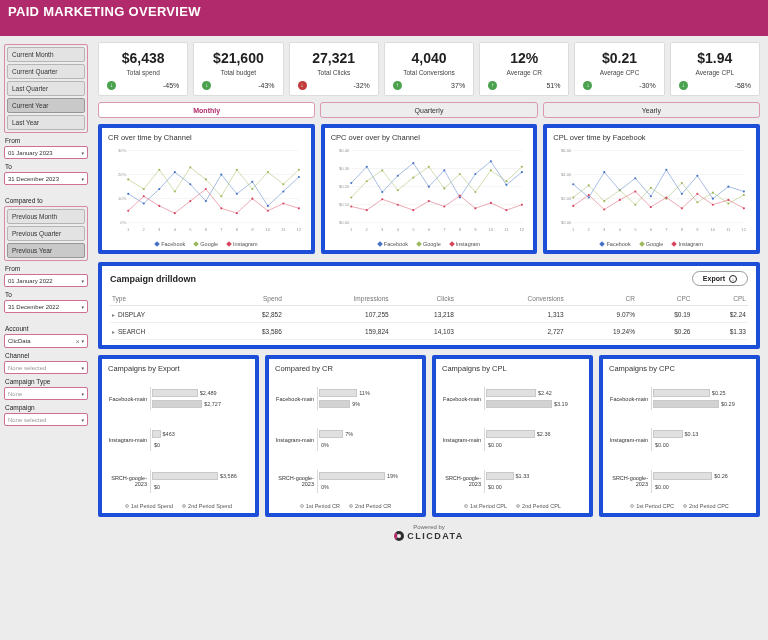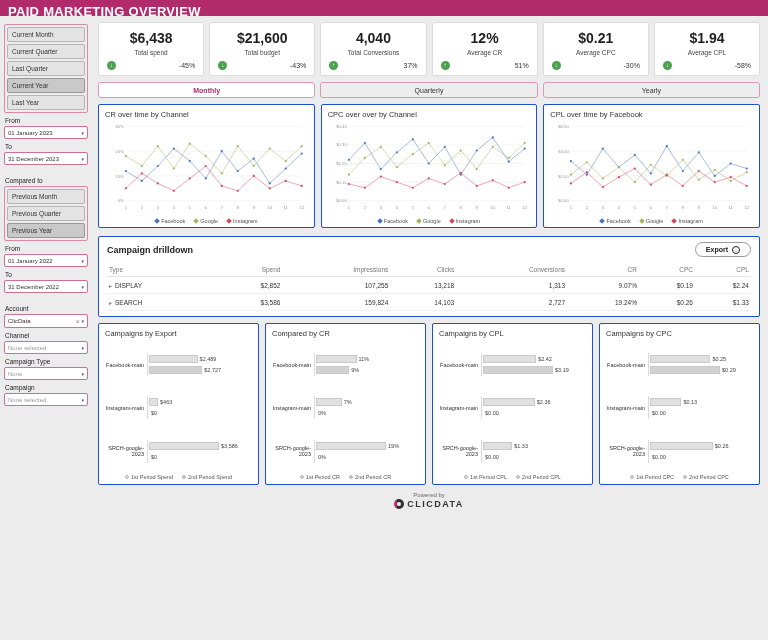--- a/index.html
+++ b/index.html
@@ -3,21 +3,21 @@
 <meta charset="utf-8">
 <style>
   * { box-sizing: border-box; }
   html,body { margin:0; padding:0; }
   body {
     width:768px; height:640px; overflow:hidden;
     background:#ececec;
     font-family:"Liberation Sans", sans-serif;
     color:#333;
   }
-  .topbar { height:16px; background:#b12a6c; color:#fff; font-weight:bold;
+  .topbar { height:36px; background:#b12a6c; color:#fff; font-weight:bold;
     font-size:13px; line-height:24px; padding-left:8px; letter-spacing:.3px; }
   .body-row { display:flex; height:433px; }
 
   
   .sidebar { width:92px; flex-shrink:0; padding:8px 4px 4px; }
   .btn-group { border:1px solid #d78ba8; border-radius:2px; padding:2px; margin-bottom:3px; }
   .side-btn { background:#e3e3e3; border:1px solid #b5b5b5; border-radius:2px;
     font-size:6.5px; color:#333; padding:3px 4px; margin-bottom:2px; cursor:pointer; }
   .side-btn:last-child { margin-bottom:0; }
   .side-btn.sel { background:#c9c9c9; border-color:#979797; }
@@ -26,21 +26,21 @@
     font-size:6px; color:#333; padding:2.5px 3px; display:flex; align-items:center;
     margin-bottom:2px; cursor:pointer; }
   .side-select .val { flex:1; overflow:hidden; white-space:nowrap; text-overflow:ellipsis; }
   .side-select.muted .val { color:#9a9a9a; }
   .side-select .clear { color:#777; font-size:6.5px; margin:0 2px; }
   .side-select .caret { color:#555; font-size:5px; }
   .side-gap { height:6px; }
 
   
   .main { flex:1; padding:6px 8px 0 6px; display:flex; flex-direction:column; }
-  .card { background:#fff; border:1px solid #1d4ed8; border-radius:2px; }
+  .card { background:#fff; border:4px solid #1d4ed8; border-radius:2px; }
 
   .kpi-row { display:flex; gap:5px; }
   .kpi { flex:1; background:#fff; border:1px solid #dcdcdc; border-radius:2px;
     padding:7px 5px 5px; text-align:center; }
   .kpi-value { font-size:14px; font-weight:bold; color:#1f1f1f; }
   .kpi-label { font-size:6.5px; color:#444; margin-top:3px; }
   .kpi-delta { display:flex; align-items:center; justify-content:space-between;
     margin-top:5px; padding:0 3px; }
   .delta-icon { width:9px; height:9px; border-radius:50%; color:#fff; font-size:6px;
     line-height:9px; text-align:center; flex-shrink:0; }
@@ -172,20 +172,28 @@
             <span class="delta-icon good">↓</span>
             <span class="delta-text">-45%</span>
           </div>
         </div>
         <div class="kpi">
           <div class="kpi-value">$21,600</div>
           <div class="kpi-label">Total budget</div>
           <div class="kpi-delta">
             <span class="delta-icon good">↓</span>
             <span class="delta-text">-43%</span>
+          </div>
+        </div>
+        <div class="kpi">
+          <div class="kpi-value">27,321</div>
+          <div class="kpi-label">Total Clicks</div>
+          <div class="kpi-delta">
+            <span class="delta-icon bad">↓</span>
+            <span class="delta-text">-32%</span>
           </div>
         </div>
         <div class="kpi">
           <div class="kpi-value">4,040</div>
           <div class="kpi-label">Total Conversions</div>
           <div class="kpi-delta">
             <span class="delta-icon good">↑</span>
             <span class="delta-text">37%</span>
           </div>
         </div>

